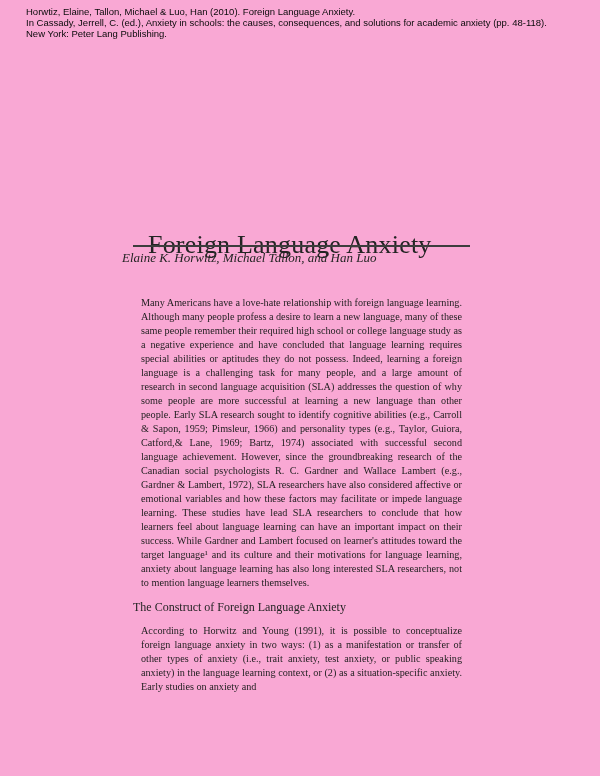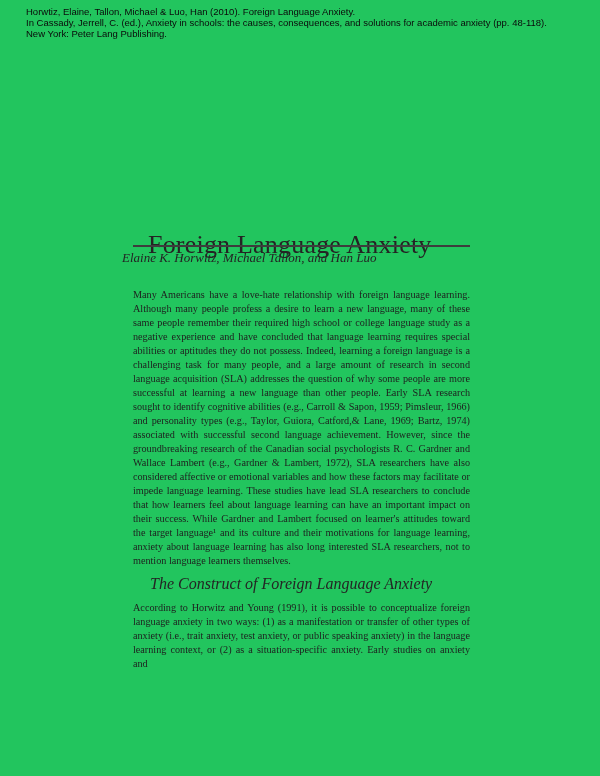--- a/index.html
+++ b/index.html
@@ -4,21 +4,21 @@
 <style>
   html, body {
     margin: 0;
     padding: 0;
     background: #ffffff;
   }
   .page {
     position: relative;
     width: 600px;
     height: 776px;
-    background: #22c55e;
+    background: #f9a8d4;
     overflow: hidden;
     font-family: "Liberation Serif", serif;
     color: #1e1e1e;
   }
   .citation {
     position: absolute;
     left: 26px;
     top: 7px;
     font-family: "Liberation Sans", sans-serif;
     font-size: 9.5px;
@@ -63,31 +63,30 @@
   .bodyflow {
     position: absolute;
     left: 133px;
     top: 288px;
     width: 337px;
     font-size: 10.2px;
     line-height: 14px;
     color: #1e1e1e;
   }
   .para {
-    margin: 0;
+    margin: 8px;
     text-align: justify;
     hyphens: auto;
   }
   .section-heading {
-    margin: 7px 0 8px 17px;
-    font-size: 16px;
+    margin: 7px 0 8px 0;
+    font-size: 12px;
     font-weight: normal;
     line-height: 18px;
     color: #242424;
-    font-style: italic;
   }
 </style>
 </head>
 <body>
 
 <div class="page">
 
   <div class="citation">
     <div>Horwtiz, Elaine, Tallon, Michael &amp; Luo, Han (2010). Foreign Language Anxiety.</div>
     <div>In Cassady, Jerrell, C. (ed.), Anxiety in schools: the causes, consequences, and solutions for academic anxiety (pp. 48-118).</div>

